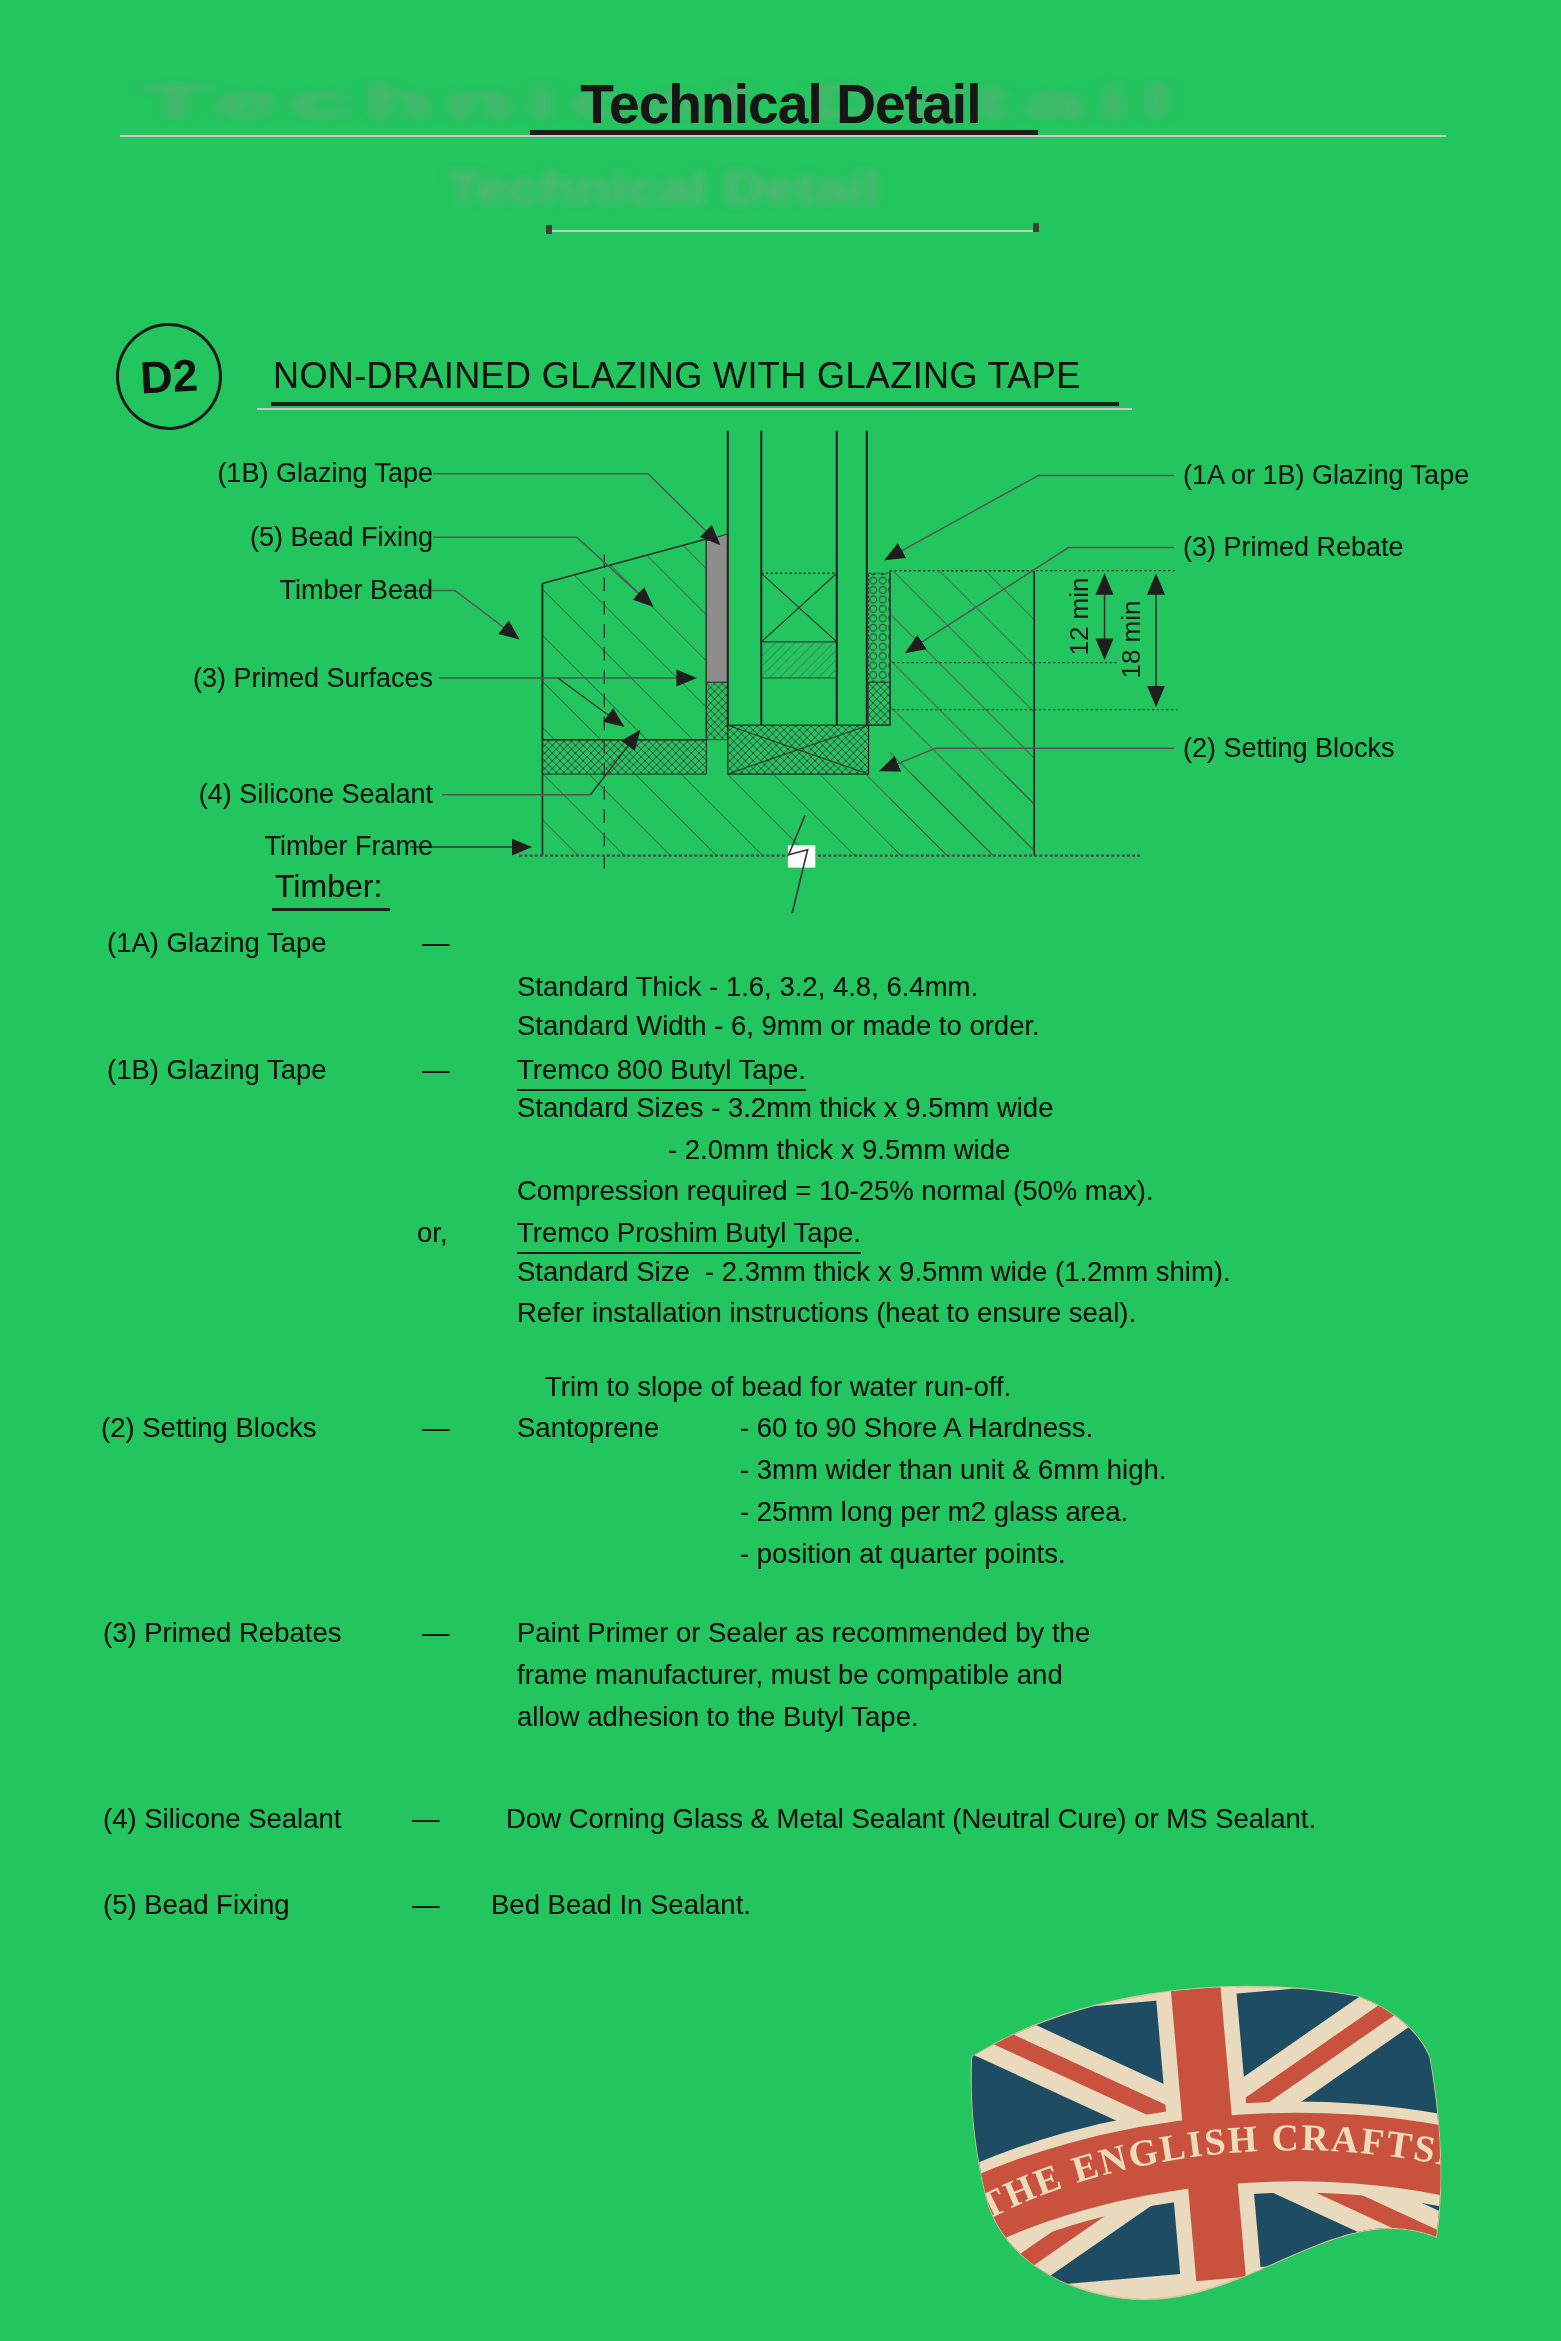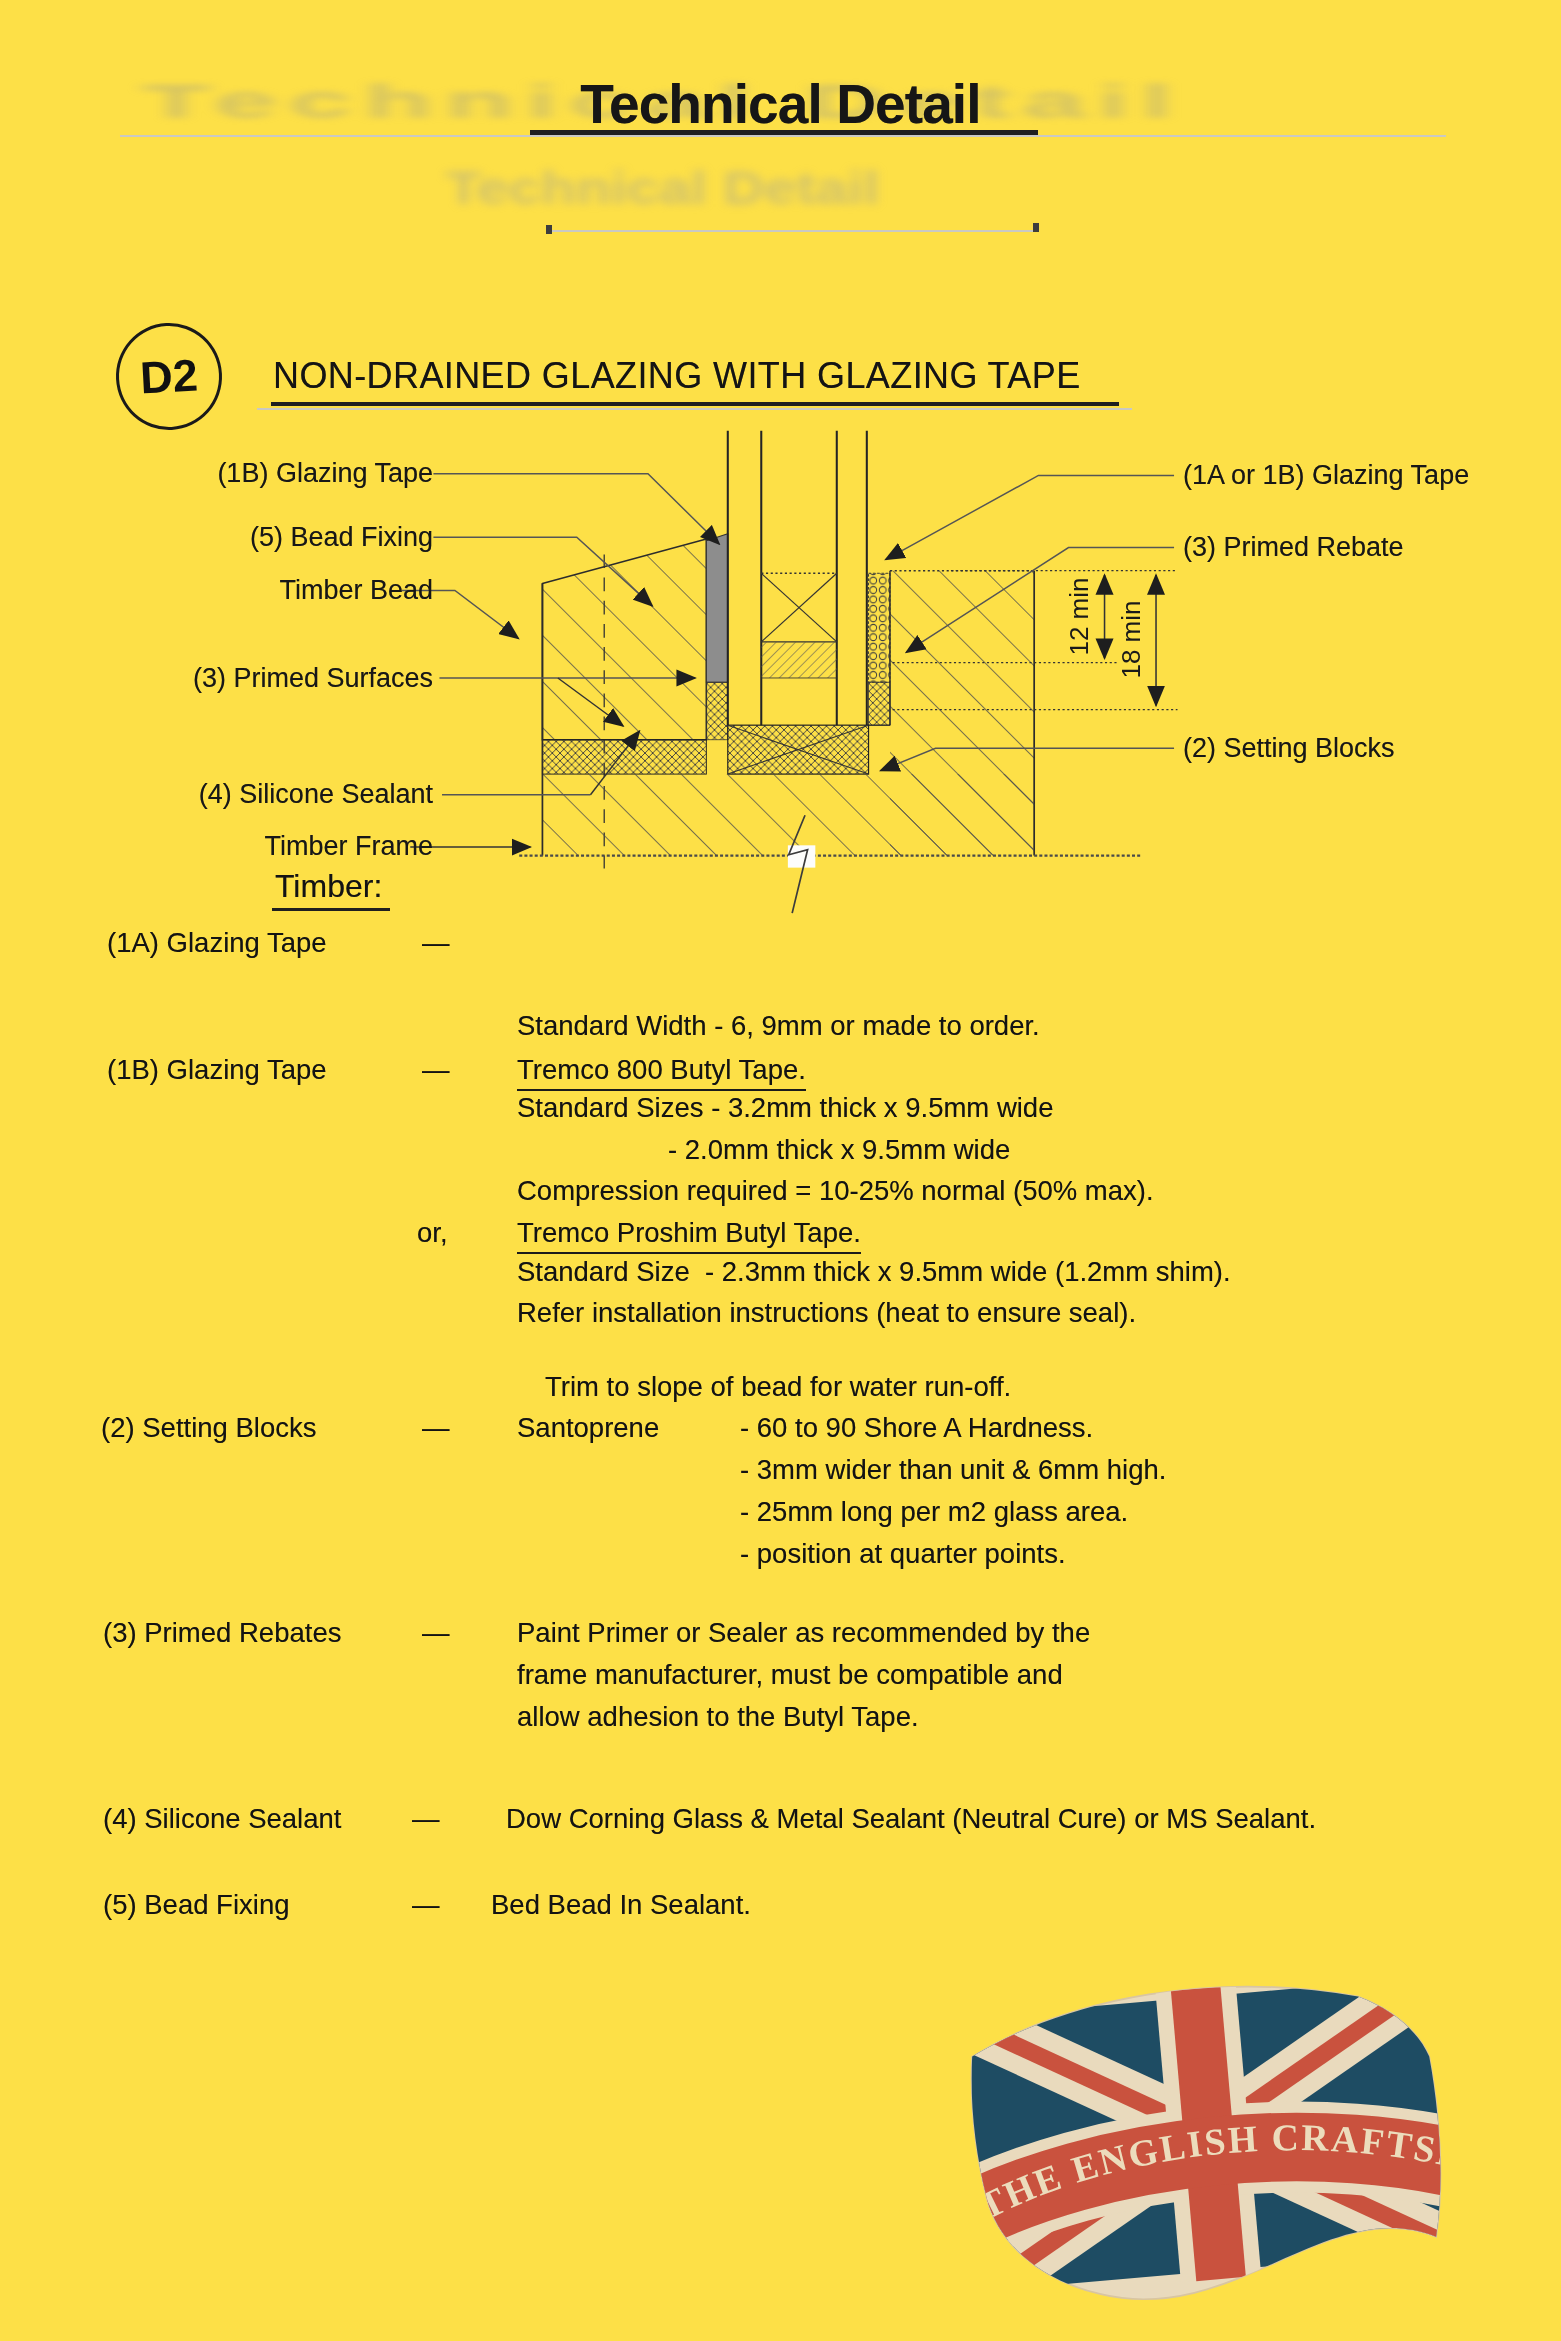--- a/index.html
+++ b/index.html
@@ -1,16 +1,16 @@
 <!DOCTYPE html>
 <html style="font-size:13.7px"><head>
 <meta charset="utf-8">
 <style>
   html,body{margin:0;padding:0;background:#e8e8e8;}
-  #page{position:relative;width:1562px;height:2342px;background:#fde047;overflow:hidden;
+  #page{position:relative;width:1562px;height:2342px;background:#22c55e;overflow:hidden;
         font-family:"Liberation Sans",sans-serif;}
   .abs{position:absolute;}
   .txt{color:#161616;white-space:pre;text-shadow:0 0 0.5px rgba(40,40,40,.55);}
   .title{font-size:55px;font-weight:bold;letter-spacing:-0.9px;}
   .ghost{color:rgba(150,150,144,.38);filter:blur(3.4px);font-weight:bold;white-space:nowrap;}
   .rule{background:#1f1f1f;}
   .grayrule{background:#c9c9c4;}
   .badge{width:100px;height:101px;border:3.4px solid #1a1a1a;border-radius:50%;
          display:flex;align-items:center;justify-content:center;
          font-size:45px;font-weight:bold;color:#111;}
@@ -147,20 +147,21 @@
   <div class="abs dlbl" style="left:1183px;top:733px;">(2) Setting Blocks</div>
 
   <div class="abs dim" style="left:1040px;top:601px;">12 min</div>
   <div class="abs dim" style="left:1092px;top:624px;">18 min</div>
 
   <div class="abs txt noteshead" style="left:275px;top:868px;">Timber:</div>
   <div class="abs rule" style="left:272px;top:908px;width:118px;height:3.4px;"></div>
 
   <div class="abs note" style="left:107px;top:927px;">(1A) Glazing Tape</div>
   <div class="abs note" style="left:422px;top:927px;">—</div>
+  <div class="abs note" style="left:517px;top:971px;">Standard Thick - 1.6, 3.2, 4.8, 6.4mm.</div>
   <div class="abs note" style="left:517px;top:1010px;">Standard Width - 6, 9mm or made to order.</div>
 
   <div class="abs note" style="left:107px;top:1054px;">(1B) Glazing Tape</div>
   <div class="abs note" style="left:422px;top:1054px;">—</div>
   <div class="abs note u3" style="left:517px;top:1054px;">Tremco 800 Butyl Tape.</div>
   <div class="abs note" style="left:517px;top:1092px;">Standard Sizes - 3.2mm thick x 9.5mm wide</div>
   <div class="abs note" style="left:668px;top:1134px;">- 2.0mm thick x 9.5mm wide</div>
   <div class="abs note" style="left:517px;top:1175px;">Compression required = 10-25% normal (50% max).</div>
   <div class="abs note" style="left:417px;top:1217px;">or,</div>
   <div class="abs note u3" style="left:517px;top:1217px;">Tremco Proshim Butyl Tape.</div>

